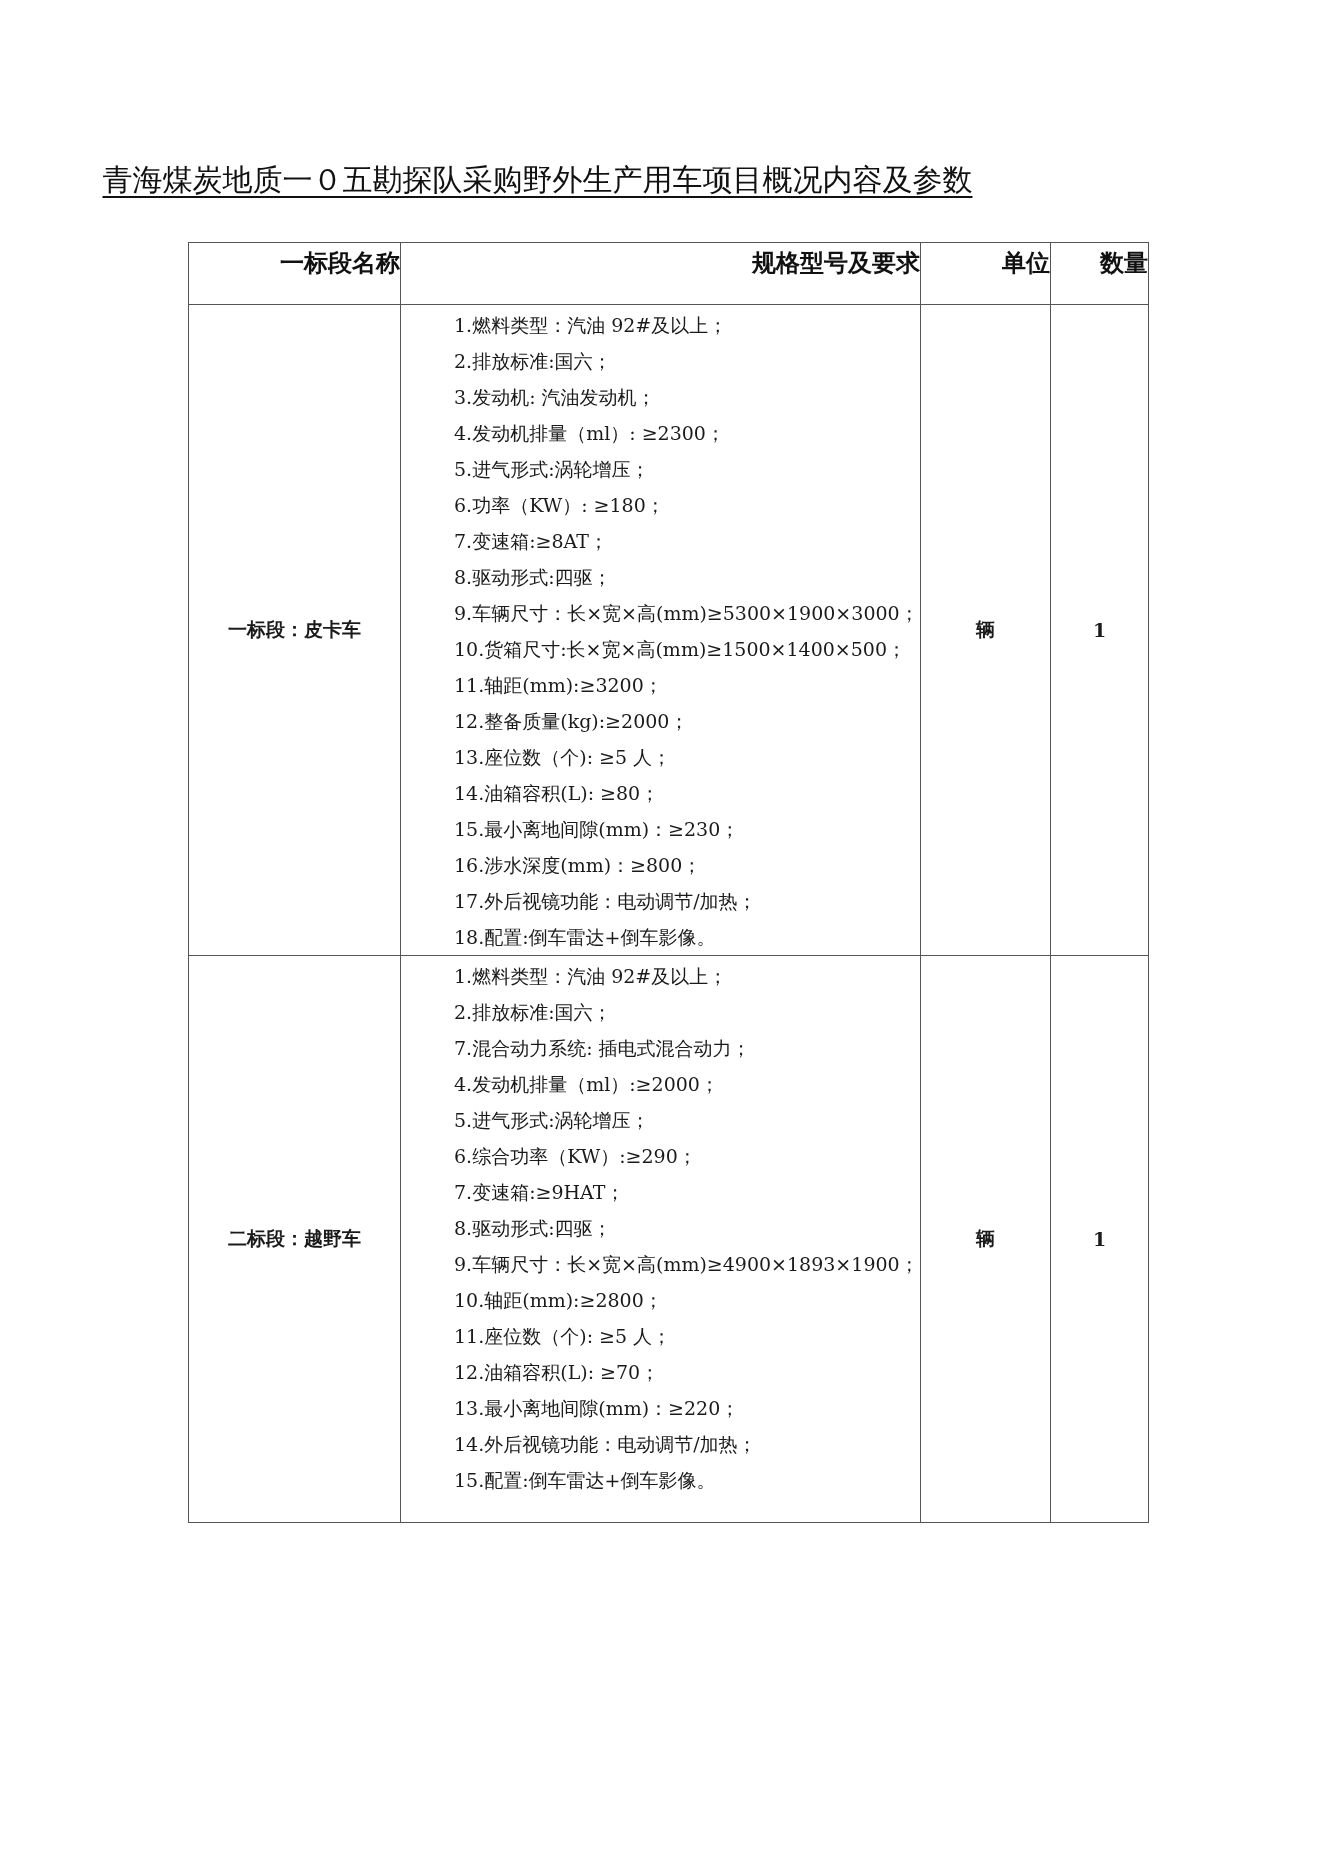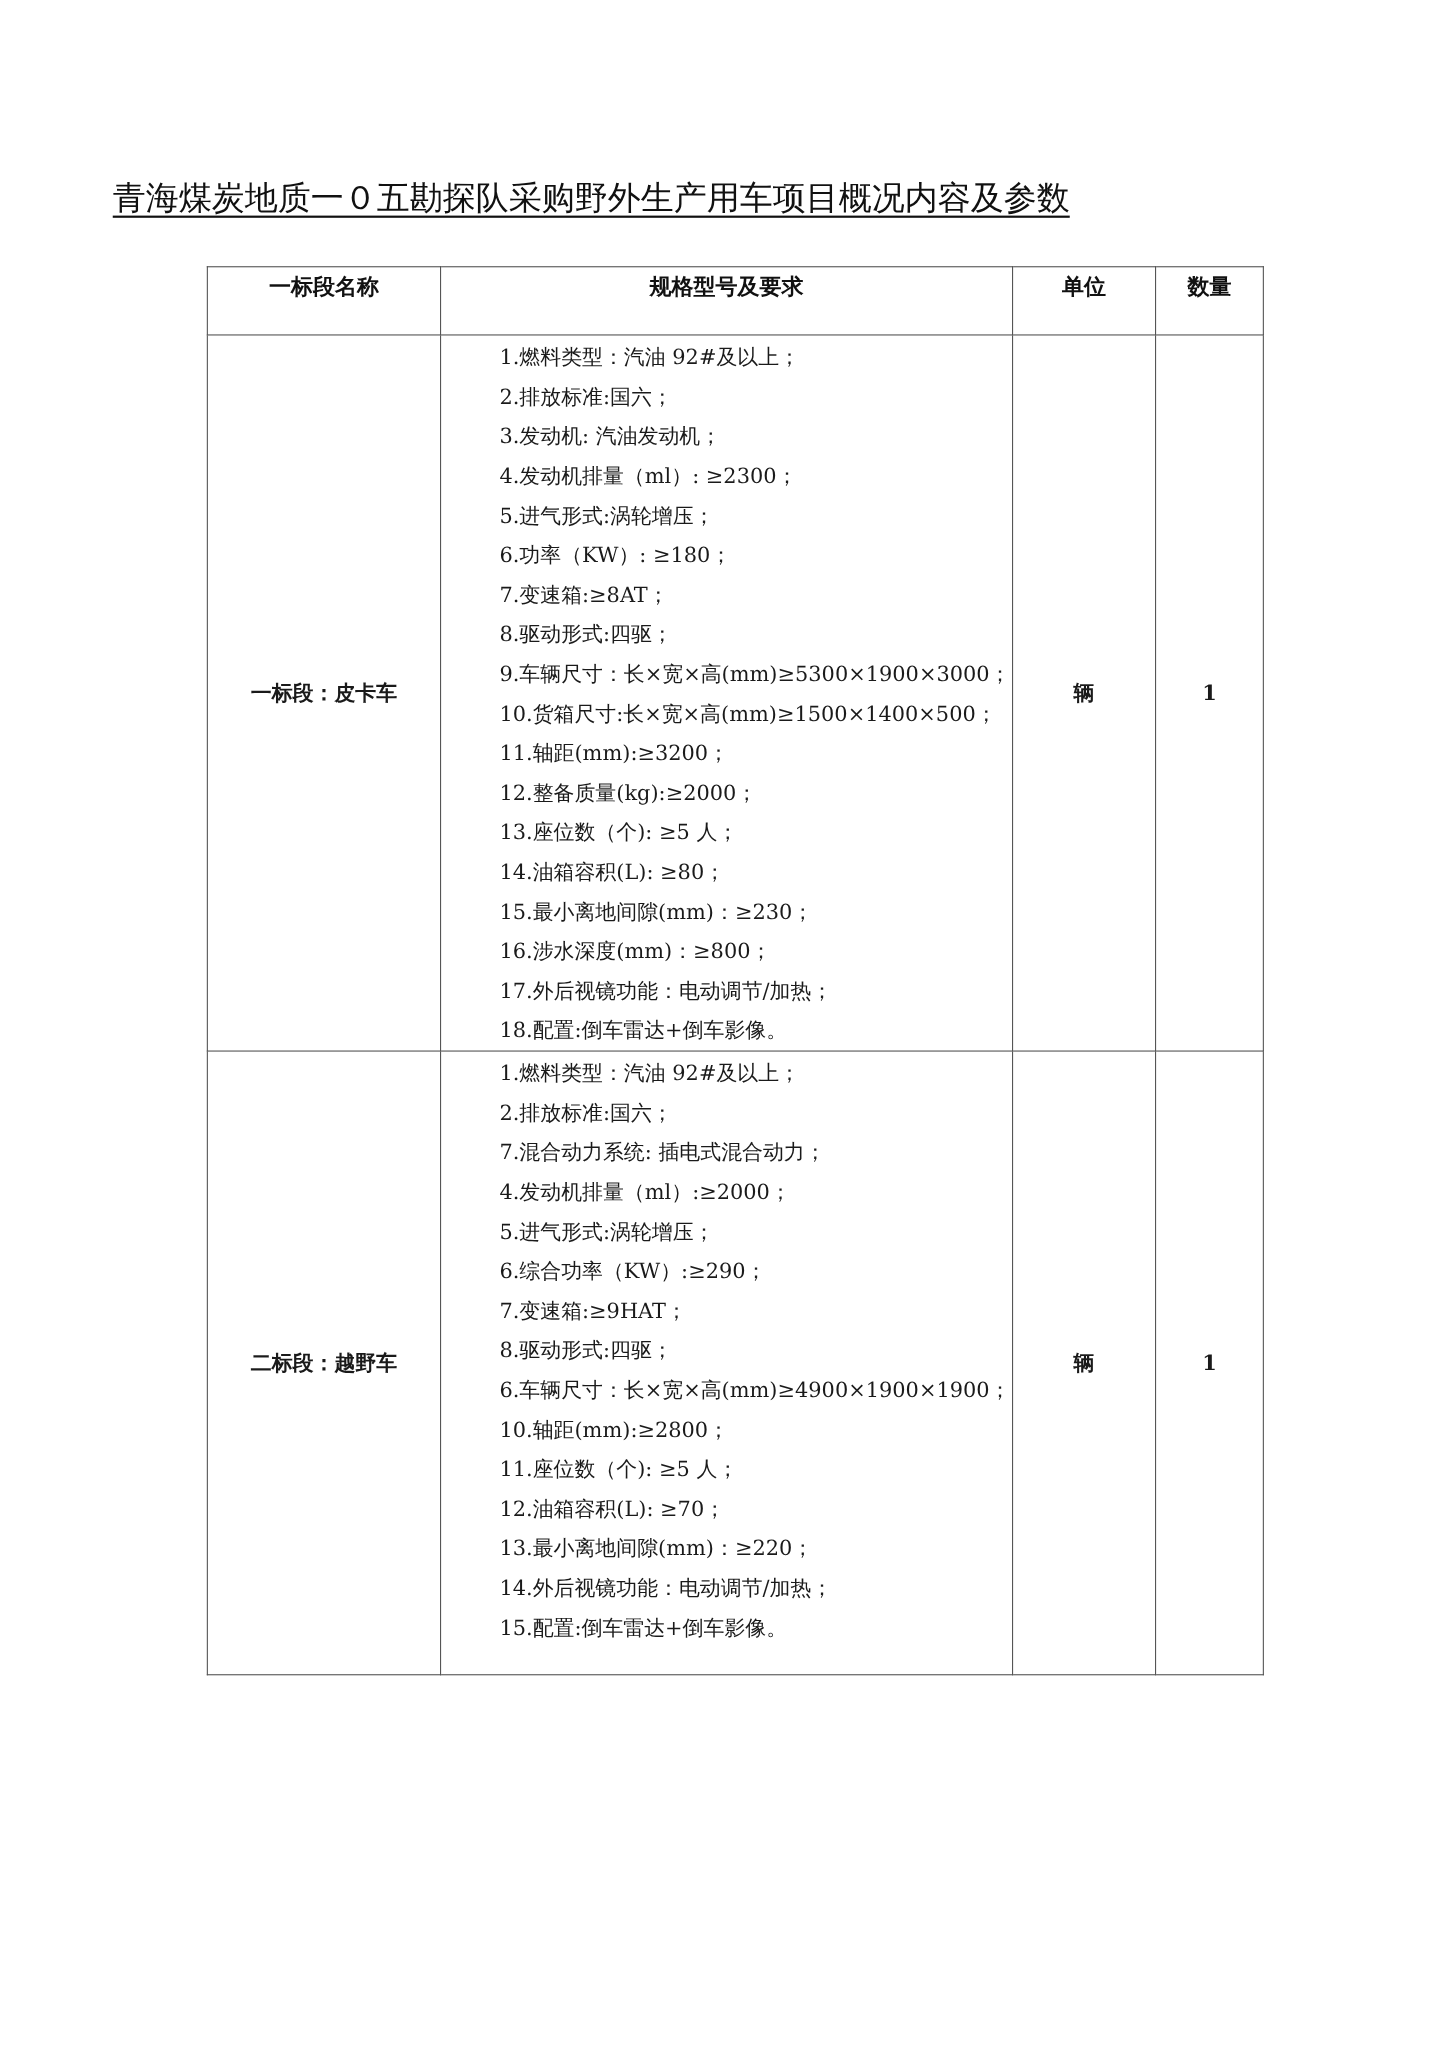--- a/index.html
+++ b/index.html
@@ -15,22 +15,22 @@
     border-collapse: collapse; table-layout: fixed;
     font-family: "DejaVu Serif", serif; font-size: 19px; color: #1a1a1a;
   }
   table.spec td, table.spec th { border: 1.5px solid #555; padding: 0; }
   col.c1 { width: 212px; }
   col.c2 { width: 520px; }
   col.c3 { width: 130px; }
   col.c4 { width: 98px; }
   tr.hdr { height: 62px; }
   tr.hdr th {
-    font-family: "DejaVu Sans", sans-serif; font-weight: bold; font-size: 20px;
-    vertical-align: top; padding-top: 4px; color: #111;
+    font-family: "DejaVu Sans", sans-serif; font-weight: bold; font-size: 24px;
+    vertical-align: top; padding-top: 4px; color: #111; text-align: right;
   }
   td.name, td.unit, td.qty { text-align: center; vertical-align: middle; font-weight: bold; }
   td.reqs { vertical-align: top; padding: 4px 6px 4px 6px; }
   .req { line-height: 36px; text-indent: 53px; white-space: normal; word-break: break-all; }
   tr.body1 td.reqs { padding-top: 2px; }
   tr.body2 td.reqs { padding-top: 2px; padding-bottom: 24px; }
 </style>
 </head>
 <body>
 
@@ -79,21 +79,21 @@
       <td class="name">二标段：越野车</td>
       <td class="reqs">
         <div class="req">1.燃料类型：汽油 92#及以上；</div>
         <div class="req">2.排放标准:国六；</div>
         <div class="req">7.混合动力系统: 插电式混合动力；</div>
         <div class="req">4.发动机排量（ml）:≥2000；</div>
         <div class="req">5.进气形式:涡轮增压；</div>
         <div class="req">6.综合功率（KW）:≥290；</div>
         <div class="req">7.变速箱:≥9HAT；</div>
         <div class="req">8.驱动形式:四驱；</div>
-        <div class="req">6.车辆尺寸：长×宽×高(mm)≥4900×1900×1900；</div>
+        <div class="req">9.车辆尺寸：长×宽×高(mm)≥4900×1893×1900；</div>
         <div class="req">10.轴距(mm):≥2800；</div>
         <div class="req">11.座位数（个): ≥5 人；</div>
         <div class="req">12.油箱容积(L): ≥70；</div>
         <div class="req">13.最小离地间隙(mm)：≥220；</div>
         <div class="req">14.外后视镜功能：电动调节/加热；</div>
         <div class="req">15.配置:倒车雷达+倒车影像。</div>
       </td>
       <td class="unit">辆</td>
       <td class="qty">1</td>
     </tr>

